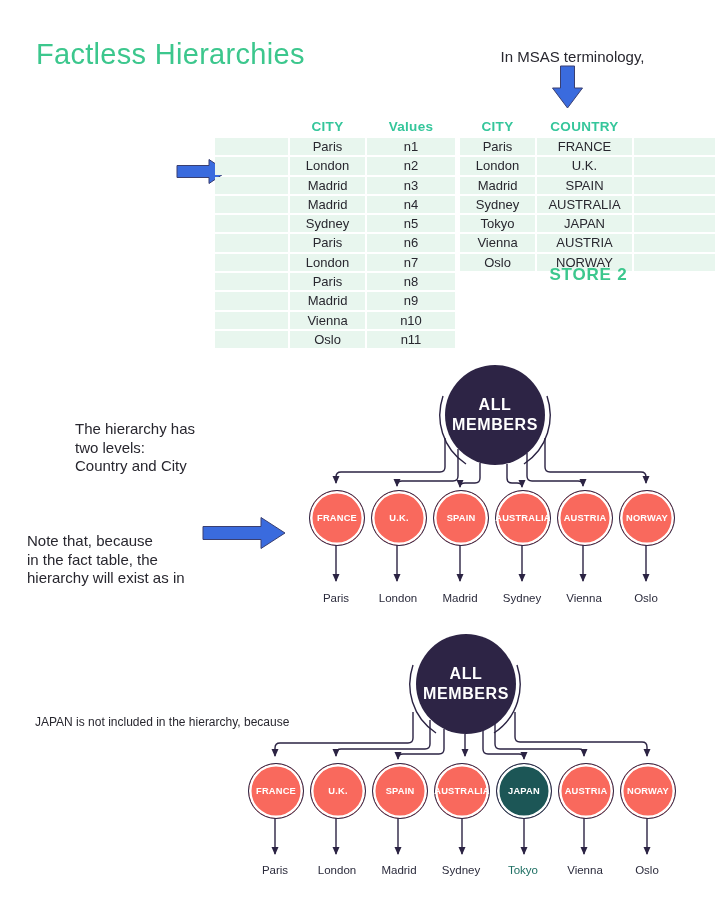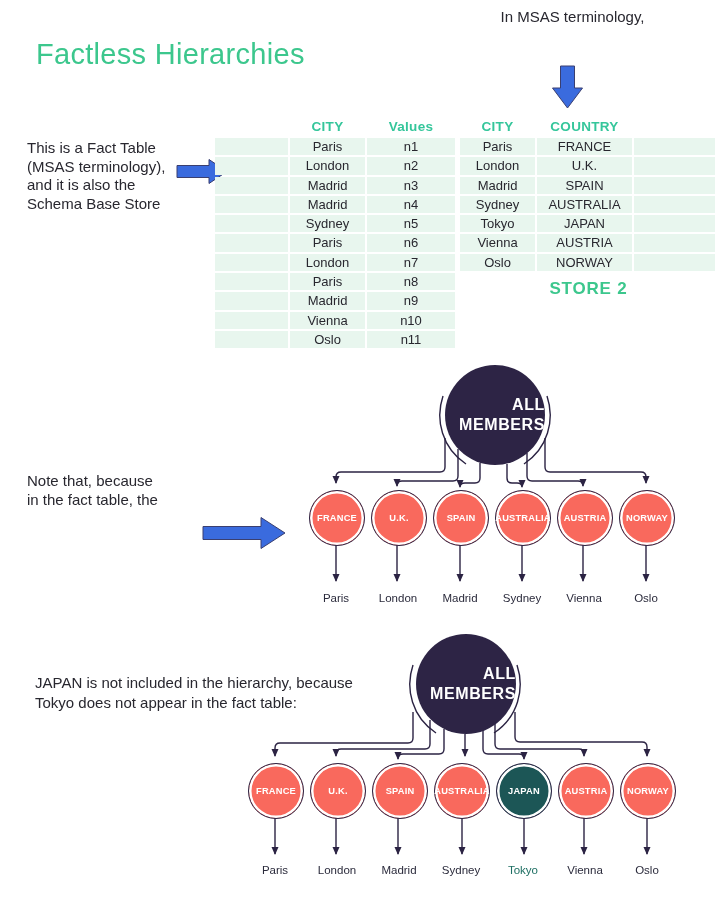--- a/index.html
+++ b/index.html
@@ -1,73 +1,72 @@
 <!DOCTYPE html>
 <html style="--green: #3CC78D; --green2: #35C69B; --mint: #E8F6EE; --navy: #2B2343; --navyfill: #2D2445; --salmon: #F9695D; --tealdark: #1C5656; --tokyo: #1E6F63; --blue: #3A6BDE; --ink: #28272F;"><head>
 <meta charset="utf-8">
 <style>
   html,body{margin:0;padding:0;background:#fff;}
   .canvas{position:relative;width:722px;height:907px;background:#fff;overflow:hidden;
           font-family:"Liberation Sans",sans-serif;color:var(--ink,#28272F);}
   .title{position:absolute;left:36px;top:38px;margin:0;font-size:29px;font-weight:400;
          letter-spacing:.3px;color:var(--green,#3CC78D);text-align:center;}
-  .note{position:absolute;font-size:15px;line-height:18.5px;}
+  .note{position:absolute;font-size:15px;line-height:18.5px;margin-top:40px;}
   .note.center{text-align:center;}
   .svglayer{position:absolute;left:0;top:0;pointer-events:none;}
   
   .thead-cell{position:absolute;font-size:13.5px;font-weight:700;color:var(--green2,#35C69B);
               text-align:center;letter-spacing:.3px;}
   .tbl{position:absolute;}
   .trow{display:grid;gap:2px;margin-bottom:2px;}
   .t1row{grid-template-columns:73px 75px 88px;}
   .t2row{grid-template-columns:75px 95px 81px;}
   .tcell{background:var(--mint,#E8F6EE);height:17.3px;line-height:17.5px;text-align:center;
          font-size:13px;color:var(--ink,#28272F);}
   .store-label{position:absolute;text-align:center;font-size:17px;font-weight:700;
                letter-spacing:.8px;color:var(--green,#3CC78D);}
   
   .rootnode{position:absolute;width:100px;height:100px;border-radius:50%;
             background:var(--navyfill,#2D2445);color:#fff;display:flex;flex-direction:column;
-            align-items:flex-end;justify-content:center;font-size:16px;font-weight:700;
+            align-items:center;justify-content:center;font-size:16px;font-weight:700;
             letter-spacing:.6px;line-height:20px;text-align:center;}
   .cnode{position:absolute;width:54px;height:54px;border-radius:50%;
          border:1.5px solid var(--navy,#2B2343);box-shadow:inset 0 0 0 2.5px #fff;
          background:var(--salmon,#F9695D);color:#fff;display:flex;align-items:center;
          justify-content:center;text-align:center;font-size:9.3px;font-weight:700;
          letter-spacing:.2px;}
   .citylbl{position:absolute;transform:translateX(-50%);font-size:11.5px;color:#2B2B3C;
            white-space:nowrap;}
 </style>
 </head>
 <body>
 
 <div class="canvas">
 
   <h1 class="title">Factless Hierarchies</h1>
 
-  <div class="note" style="left:27px;top:139px">
-    <div>This is a Fact Table</div>
-    <div>(MSAS terminology),</div>
-    <div>and it is also the</div>
-    <div>Schema Base Store</div>
-  </div>
 
   <div class="note center" style="left:455px;top:8px;width:235px;line-height:18px">
     <div>In MSAS terminology,</div>
   </div>
 
-
-  <div class="note" style="left:27px;top:472px">
+  <div class="note" style="left:75px;top:380px">
+    <div>The hierarchy has</div>
+    <div>two levels:</div>
+    <div>Country and City</div>
+  </div>
+
+  <div class="note" style="left:27px;top:492px">
     <div>Note that, because</div>
     <div>in the fact table, the</div>
-  </div>
-
-  <div class="note" style="left:35px;top:673px;font-size:15px;line-height:19.5px">
+    <div>hierarchy will exist as in</div>
+  </div>
+
+  <div class="note" style="left:35px;top:673px;font-size:12px;line-height:19.5px">
     <div>JAPAN is not included in the hierarchy, because</div>
-    <div>Tokyo does not appear in the fact table:</div>
   </div>
 
   <svg class="svglayer" width="722" height="907" viewBox="0 0 722 907">
     <defs>
       <marker id="ah" viewBox="0 0 10 10" refX="8" refY="5" markerWidth="9" markerHeight="9" markerUnits="userSpaceOnUse" orient="auto">
         <path d="M0,1 L9,5 L0,9 Z" style="fill:var(--navy,#2B2343)"></path>
       </marker>
     </defs>
 
     <g style="fill:var(--blue,#3A6BDE);stroke:#3A3F70;stroke-width:1">
@@ -205,21 +204,21 @@
         <div class="tcell">Vienna</div>
         <div class="tcell">AUSTRIA</div>
         <div class="tcell"></div>
       </div>
       <div class="trow t2row">
         <div class="tcell">Oslo</div>
         <div class="tcell">NORWAY</div>
         <div class="tcell"></div>
       </div>
   </div>
-  <div class="store-label" style="left:460px;top:279px;width:257px">STORE 2</div>
+  <div class="store-label" style="left:460px;top:265px;width:257px">STORE 2</div>
 
   <div class="rootnode" style="left:445px;top:365px">
     <div>ALL</div>
     <div>MEMBERS</div>
   </div>
   <div class="cnode" style="top: 490px; left: 309px; background: rgb(249, 105, 93);">
       <span>FRANCE</span>
     </div>
     <div class="cnode" style="top: 490px; left: 371px; background: rgb(249, 105, 93);">
       <span>U.K.</span>

